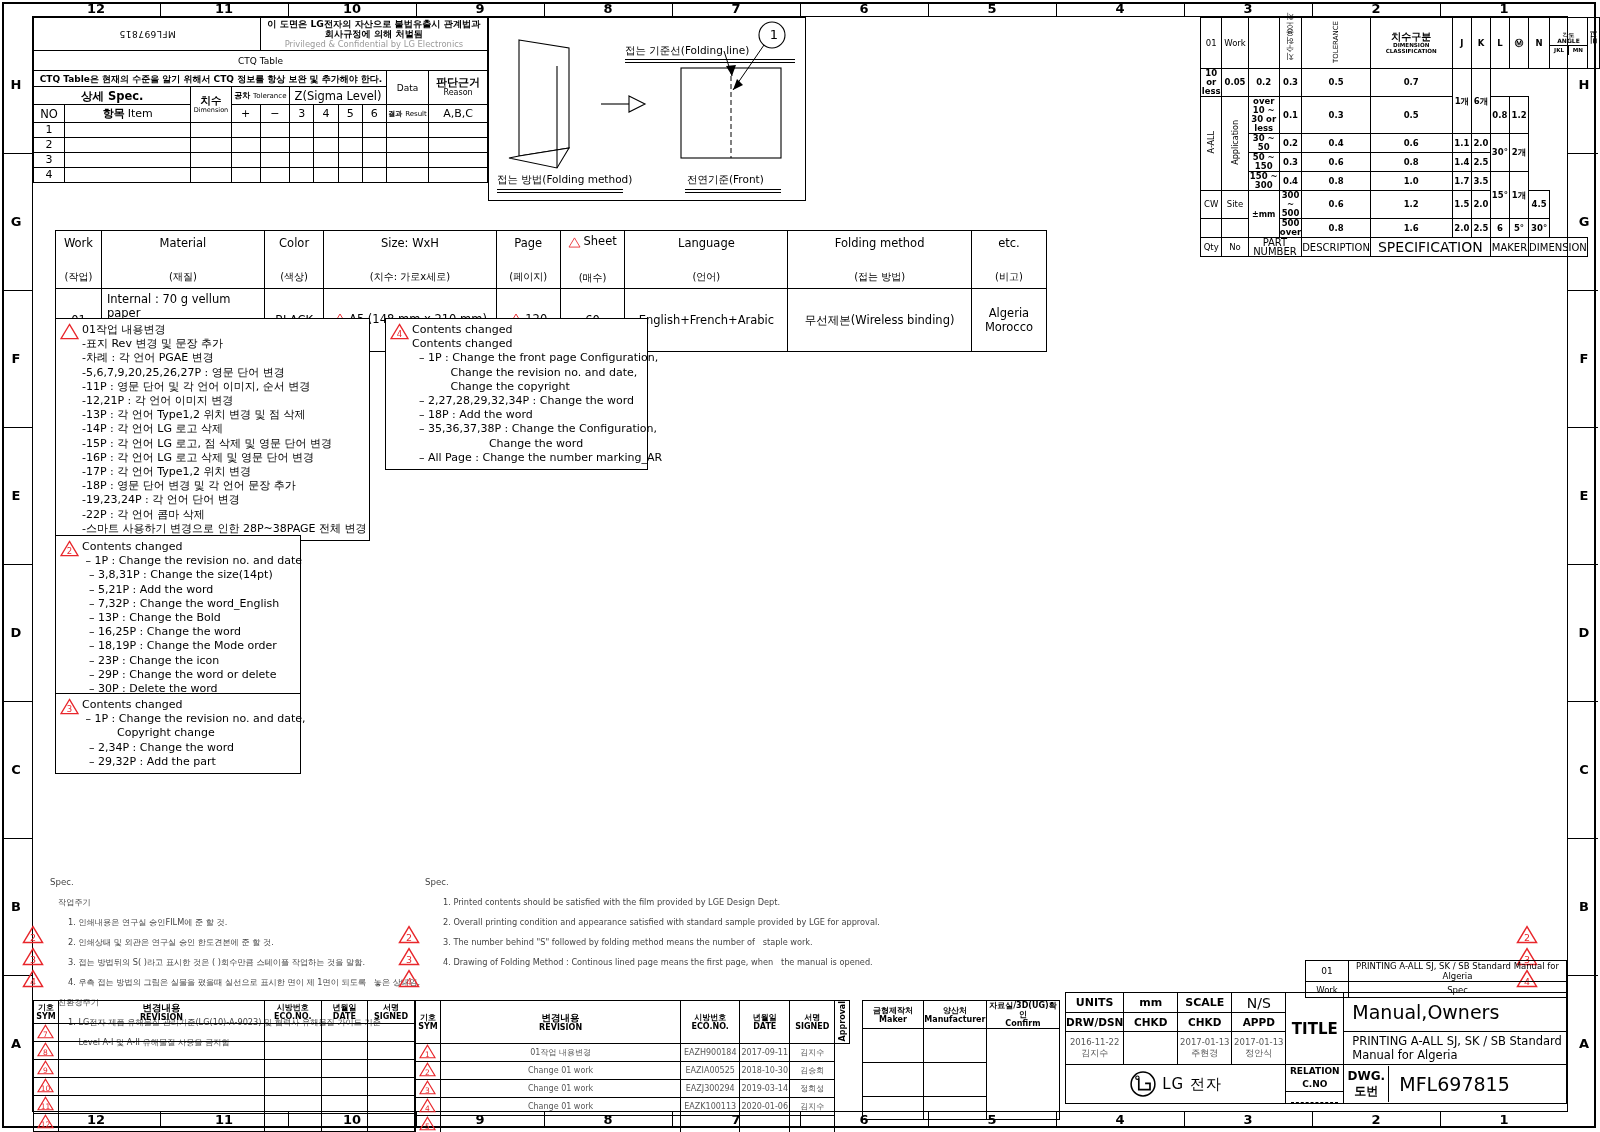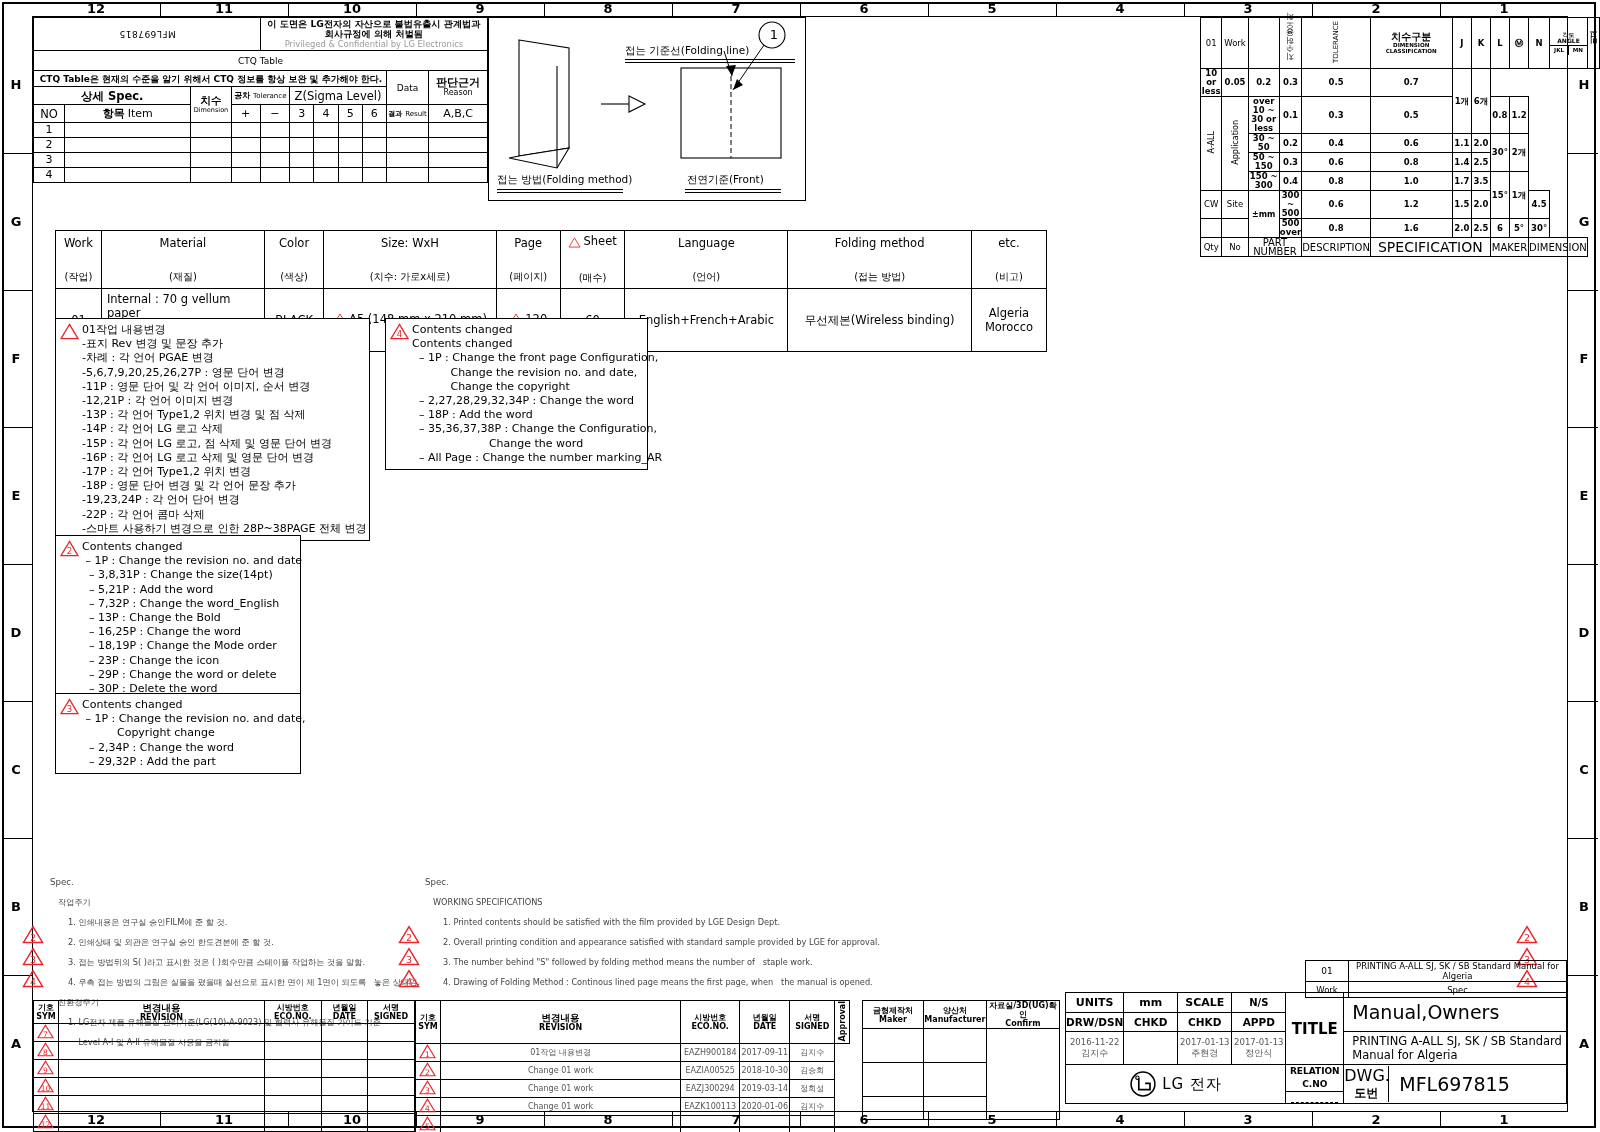--- a/index.html
+++ b/index.html
@@ -517,21 +517,20 @@
 <div class="abs specnotes" id="notes-ko" style="left:50px;top:872px;width:360px">
   <div class="hd1">Spec.</div>
   <div style="padding-left:8px">작업주기</div>
   <div id="ko-lines" style="padding-left:18px"><div>1. 인쇄내용은 연구실 승인FILM에 준 할 것.</div><div>2. 인쇄상태 및 외관은 연구실 승인 한도견본에 준 할 것.</div><div>3. 접는 방법뒤의 S( )라고 표시한 것은 ( )회수만큼 스테이플 작업하는 것을 말함.</div><div>4. 우측 접는 방법의 그림은 실물을 폈을때 실선으로 표시한 면이 제 1면이 되도록   놓은 상태임.</div></div>
   <div style="padding-left:8px">친환경주기</div>
   <div id="ko-eco" style="padding-left:18px"><div>1. LG전자 제품 유해물질 관리기준(LG(10)-A-9023) 및 협력사 유해물질 가이드 기준</div><div>    Level A-I 및 A-II 유해물질 사용을 금지함</div></div>
 </div>
 
 <div class="abs specnotes" id="notes-en" style="left:425px;top:872px;width:560px">
   <div class="hd1">Spec.</div>
-  <div style="padding-left:8px">WORKING SPECIFICATIONS</div>
   <div id="en-lines" style="padding-left:18px"><div>1. Printed contents should be satisfied with the film provided by LGE Design Dept.</div><div>2. Overall printing condition and appearance satisfied with standard sample provided by LGE for approval.</div><div>3. The number behind "S" followed by folding method means the number of   staple work.</div><div>4. Drawing of Folding Method : Continous lined page means the first page, when   the manual is opened.</div></div>
   <div id="en-eco" style="padding-left:18px"></div>
 </div>
 
 <div id="side-tris">
     <div class="redtri" style="left:22px;top:925px"><svg width="22" height="19" viewBox="0 0 20 18">
         <polygon points="10,1.5 19,16.5 1,16.5" fill="none" stroke="#e8262b" stroke-width="1.4"></polygon>
         <text x="10" y="15" text-anchor="middle" font-size="9" fill="#e8262b" font-family="DejaVu Sans">2</text>
       </svg></div>
     <div class="redtri" style="left:22px;top:947px"><svg width="22" height="19" viewBox="0 0 20 18">
@@ -783,21 +782,21 @@
   </tr>
 </tbody>
   </table>
 
 <table class="abs" id="titleblk" style="left:1065px;top:992px;width:502px">
   <tbody>
       <tr>
     <td style="width:53px;height:19px;font-weight:bold;font-size:11px">UNITS</td>
     <td style="width:53px;font-weight:bold;font-size:11px">mm</td>
     <td style="width:53px;font-weight:bold;font-size:11px">SCALE</td>
-    <td style="width:53px;font-weight:bold;font-size:10px">N/S</td>
+    <td style="width:53px;font-weight:normal;font-size:14px">N/S</td>
     <td rowspan="3" style="width:57px;font-weight:bold;font-size:15px">TITLE</td>
     <td style="height:19px;font-size:19px;text-align:left;padding-left:8px" rowspan="2">Manual,Owners</td>
   </tr>
   <tr>
     <td style="height:18px;font-weight:bold;font-size:10.5px">DRW/DSN</td>
     <td style="font-weight:bold;font-size:10.5px">CHKD</td>
     <td style="font-weight:bold;font-size:10.5px">CHKD</td>
     <td style="font-weight:bold;font-size:10.5px">APPD</td>
   </tr>
   <tr>
@@ -831,21 +830,21 @@
       </div>
     </td>
     <td style="padding:0;vertical-align:top">
       <div style="font-size:9px;font-weight:bold;border-bottom:1px solid #000;line-height:13px">RELATION C.NO</div>
       <div style="height:10px"></div>
       <div style="border-top:1px dashed #000;margin:0 5px"></div>
     </td>
     <td style="padding:0">
       <div style="display:flex;height:36px">
         <div style="width:44px;border-right:1px solid #000;display:flex;flex-direction:column;justify-content:center">
-          <div style="font-size:16px;font-weight:normal">DWG.</div>
+          <div style="font-size:12px;font-weight:bold">DWG.</div>
           <div style="font-size:12px;font-weight:bold">도번</div>
         </div>
         <div style="flex:1;display:flex;align-items:center;padding-left:10px;font-size:19px">MFL697815</div>
       </div>
     </td>
   </tr>
 </tbody>
   </table>
 
 </body></html>

